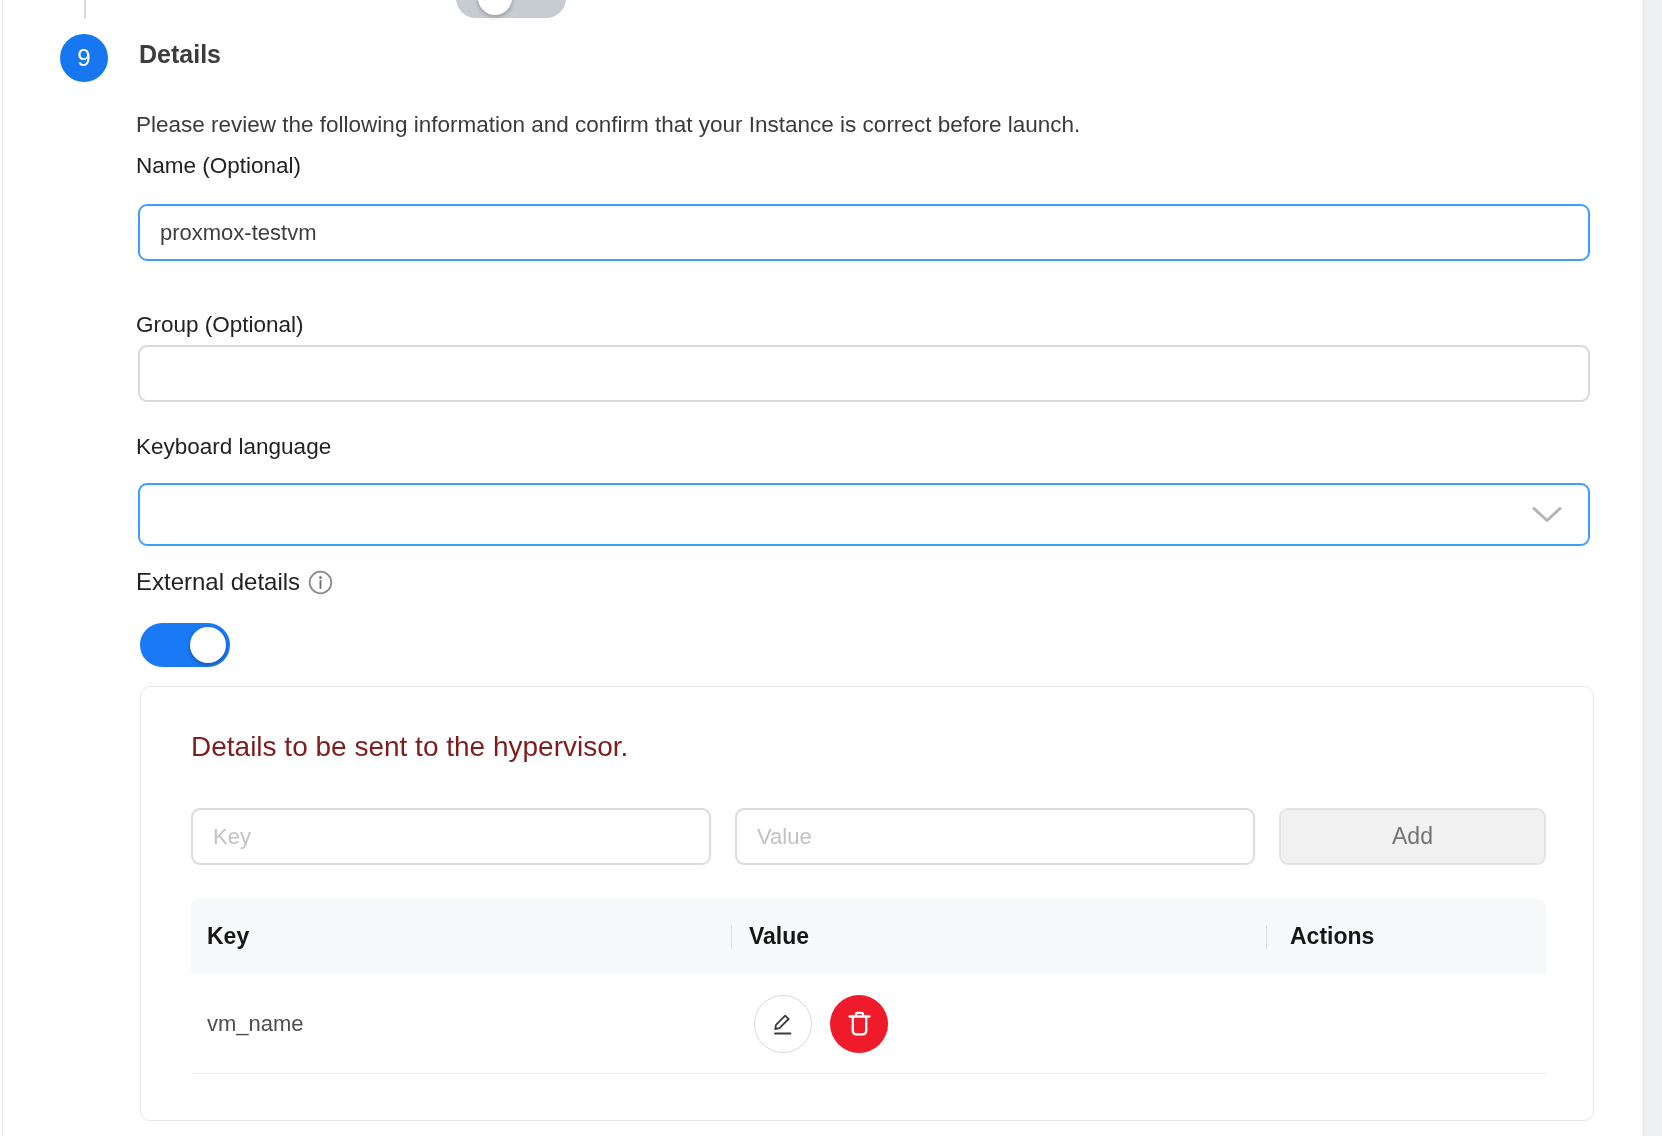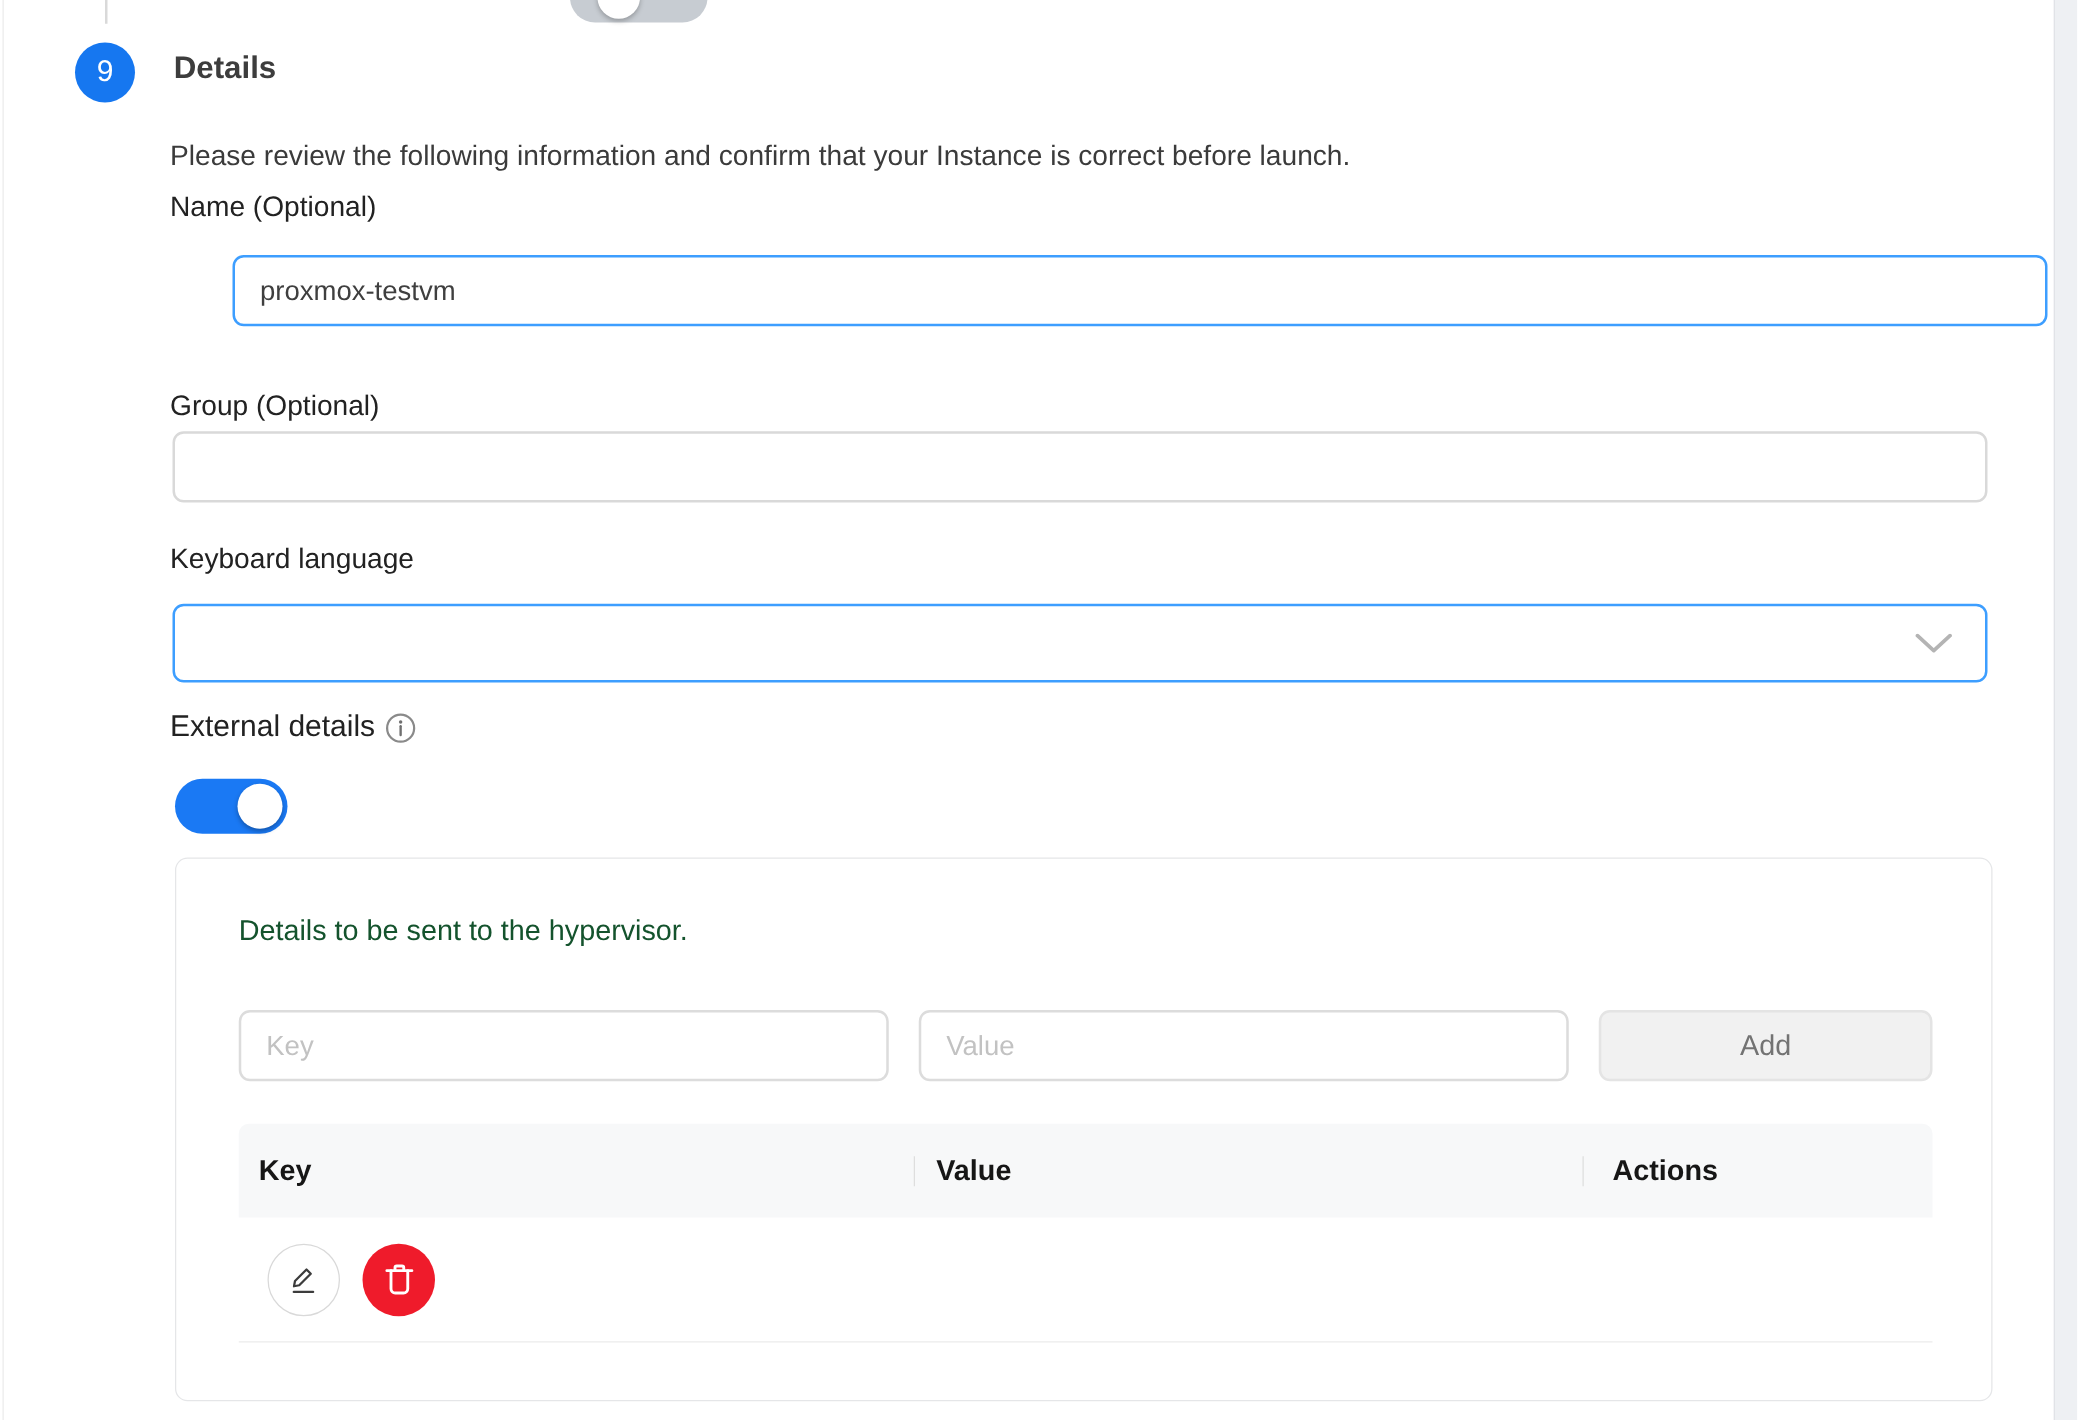--- a/index.html
+++ b/index.html
@@ -36,40 +36,40 @@
 
   .field-label { position: absolute; left: 136px; font-size: 22.5px; color: #222222; }
   .lbl-name  { top: 153px; }
   .lbl-group { top: 312px; }
   .lbl-kbd   { top: 434px; }
 
   .text-input { position: absolute; left: 138px; width: 1452px; height: 57px;
                 border-radius: 9px; background: #fff; font-size: 22px; color: #3f3f3f;
                 padding: 0 20px; outline: none; font-family: inherit; }
   .text-input::placeholder { color: #c2c2c2; }
-  .input-name  { top: 204px; border: 2px solid #3d9eff; margin-left: 48px; }
+  .input-name  { top: 204px; border: 2px solid #3d9eff; }
   .input-group { top: 345px; border: 2px solid #d9d9d9; }
 
   .select-box { position: absolute; left: 138px; top: 483px; width: 1452px; height: 63px;
                 border: 2px solid #3d9eff; border-radius: 9px; background: #fff; }
   .select-box .chevron { position: absolute; right: 26px; top: 50%; transform: translateY(-50%); }
 
   .ext-row { position: absolute; left: 136px; top: 568px; display: flex; align-items: center; }
   .ext-row .ext-label { font-size: 24px; color: #222222; }
   .ext-row .info { margin-left: 8px; display: inline-flex; }
 
   .switch { position: absolute; left: 140px; top: 623px; width: 90px; height: 44px;
             border-radius: 22px; background: #1a79f4; cursor: pointer; }
   .switch .knob { position: absolute; right: 4px; top: 4px; width: 36px; height: 36px; border-radius: 50%;
             background: #fff; box-shadow: 0 2px 4px rgba(0,0,0,0.3); }
 
   
   .panel { position: absolute; left: 140px; top: 686px; width: 1454px; height: 435px;
            border: 1px solid #e5e6e8; border-radius: 10px; background: #fff; }
-  .panel-desc { position: absolute; left: 50px; top: 44px; font-size: 23px; color: #14532d; }
+  .panel-desc { position: absolute; left: 50px; top: 44px; font-size: 28px; color: #7f1d1d; }
 
   .kv-input { position: absolute; top: 121px; height: 57px; border: 2px solid #dcdcdc; border-radius: 9px;
               font-size: 22px; color: #3f3f3f; padding: 0 20px; outline: none; background: #fff; font-family: inherit; }
   .kv-input::placeholder { color: #c2c2c2; }
   .key-input   { left: 50px;  width: 520px; }
   .value-input { left: 594px; width: 520px; }
   .add-btn { position: absolute; left: 1138px; top: 121px; width: 267px; height: 57px;
              background: #f1f1f1; border: 2px solid #e4e4e4; border-radius: 9px;
              font-size: 23px; color: #737373; font-family: inherit; cursor: default;
              display: flex; align-items: center; justify-content: center; }
@@ -149,20 +149,21 @@
     <div class="kv-table">
       <div class="t-head">
         <div class="th th-key">Key</div>
         <div class="th th-value">Value</div>
         <div class="th th-actions">Actions</div>
         <div class="sep sep1"></div>
         <div class="sep sep2"></div>
       </div>
 
       <div class="t-row">
+        <div class="td td-key">vm_name</div>
         <div class="td td-actions">
           <button class="icon-btn edit-btn">
             <svg width="26" height="27" viewBox="0 0 26 27">
               <path d="M15.2 5.6 l3.4 3.4 L9.4 18.2 l-4.2 0.8 0.8-4.2 z" fill="none" stroke="#3c3c3c" stroke-width="1.8" stroke-linejoin="round"></path>
               <line x1="5" y1="23.5" x2="20.5" y2="23.5" stroke="#3c3c3c" stroke-width="1.8" stroke-linecap="round"></line>
             </svg>
           </button>
           <button class="icon-btn delete-btn">
             <svg width="27" height="29" viewBox="0 0 27 29">
               <line x1="3.5" y1="7.5" x2="23.5" y2="7.5" stroke="#ffffff" stroke-width="2.3" stroke-linecap="round"></line>

